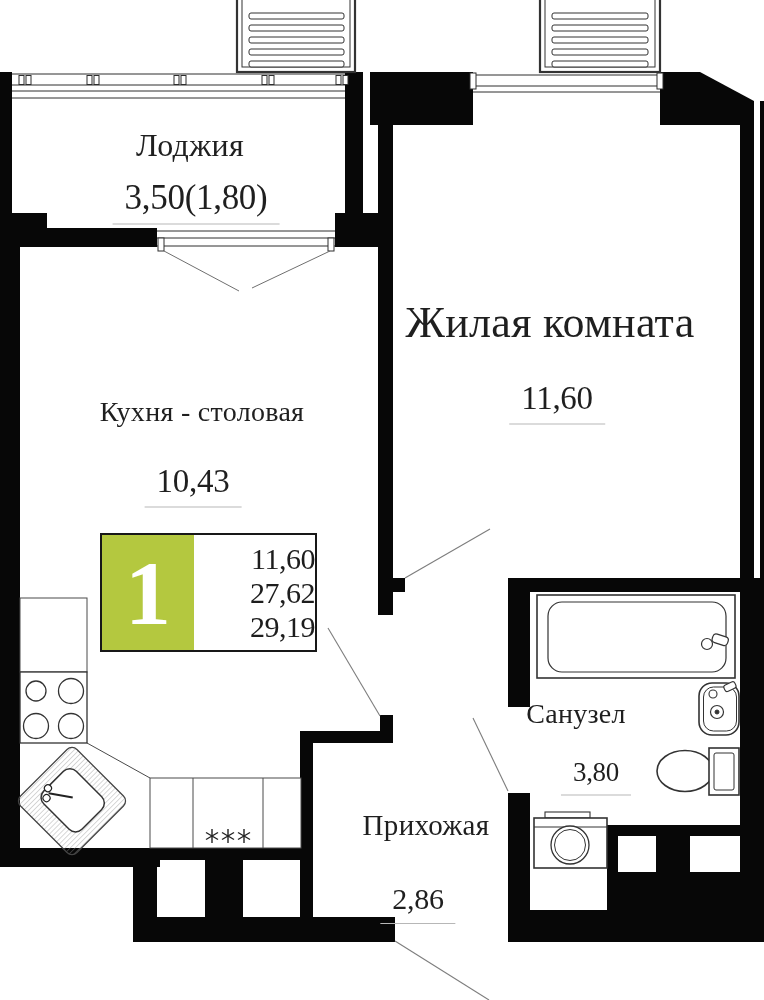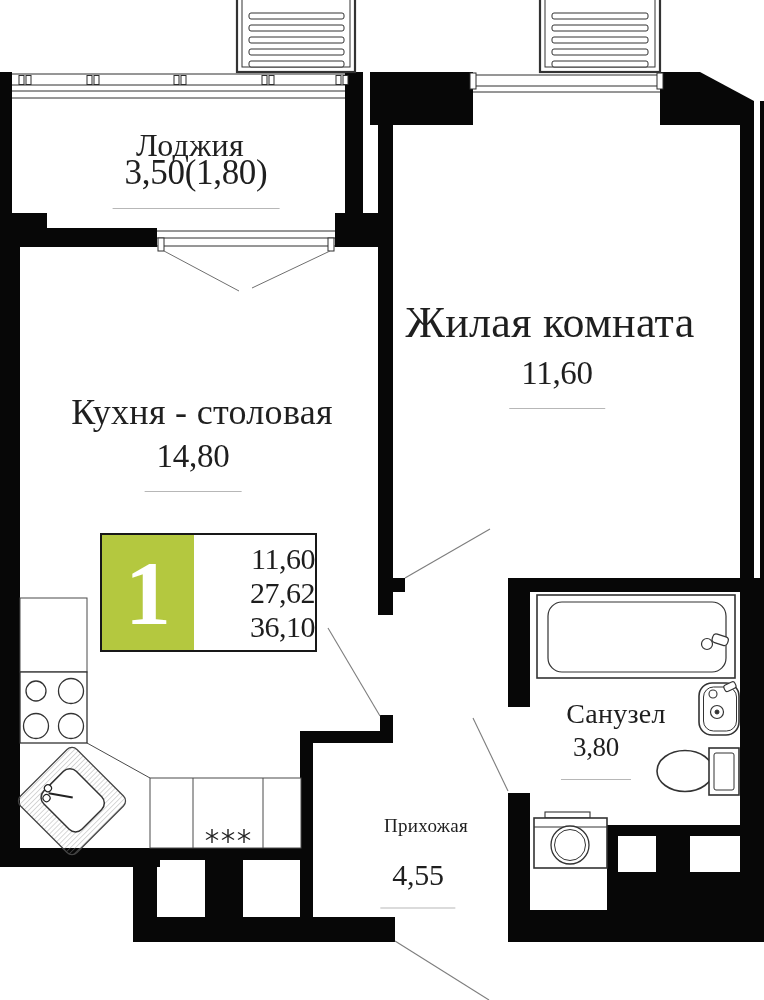--- a/index.html
+++ b/index.html
@@ -6,21 +6,21 @@
   .stage{
     position:relative;width:764px;height:1000px;background:#ffffff;overflow:hidden;
     font-family:Liberation Serif, serif;color:#1e1e1e;text-align:right;
   }
   .stage svg{position:absolute;left:0;top:0;}
   .lbl{
     position:absolute;transform:translate(-50%,-50%);white-space:nowrap;
     color:#1f1f1f;letter-spacing:.3px;line-height:1;
   }
   .area{
-    padding:0 12px 18px;border-bottom:1.5px solid #b7b7b7;letter-spacing:-.3px;
+    padding:0 12px 9px;border-bottom:1.5px solid #b7b7b7;letter-spacing:-.3px;margin-top:20px;
   }
   .badge{
     position:absolute;left:100px;top:533px;width:217px;height:119px;
     display:flex;border:2.5px solid #181818;background:#fff;box-sizing:border-box;
   }
   .badge-num{
     width:92px;flex:0 0 92px;display:flex;align-items:center;justify-content:center;
     color:#ffffff;font-size:92px;font-weight:bold;line-height:1;
   }
   .badge-values{
@@ -213,34 +213,34 @@
       <rect x="534" y="818" width="73" height="50" stroke-width="1.6"></rect>
       <line x1="534" y1="827" x2="607" y2="827" stroke-width="1"></line>
       <circle cx="570" cy="845" r="19" stroke-width="1.3"></circle>
       <circle cx="570" cy="845" r="15.5" stroke-width="1"></circle>
     </g>
   </svg>
 
   <div class="lbl" style="left:190px;top:145px;font-size:32px">Лоджия</div>
   <div class="lbl area" style="left:196px;top:182px;font-size:35px">3,50(1,80)</div>
 
-  <div class="lbl" style="left:202px;top:412px;font-size:36px">Кухня - столовая</div>
-  <div class="lbl area" style="left:193px;top:466px;font-size:33px">14,80</div>
+  <div class="lbl" style="left:202px;top:412px;font-size:28px">Кухня - столовая</div>
+  <div class="lbl area" style="left:193px;top:466px;font-size:33px">10,43</div>
 
   <div class="lbl" style="left:550px;top:323px;font-size:44px">Жилая комната</div>
   <div class="lbl area" style="left:557px;top:383px;font-size:33px">11,60</div>
 
-  <div class="lbl" style="left:616px;top:714px;font-size:28px">Санузел</div>
+  <div class="lbl" style="left:576px;top:714px;font-size:28px">Санузел</div>
   <div class="lbl area" style="left:596px;top:757px;font-size:27px">3,80</div>
 
-  <div class="lbl" style="left:426px;top:825px;font-size:19px">Прихожая</div>
-  <div class="lbl area" style="left:418px;top:884px;font-size:30px">4,55</div>
+  <div class="lbl" style="left:426px;top:825px;font-size:29px">Прихожая</div>
+  <div class="lbl area" style="left:418px;top:884px;font-size:30px">2,86</div>
 
   <div class="badge">
     <div class="badge-num" style="background: rgb(180, 200, 63);">1</div>
     <div class="badge-values">
       <div>11,60</div>
       <div>27,62</div>
-      <div>36,10</div>
+      <div>29,19</div>
     </div>
   </div>
 
 </div>
 
 </body></html>

